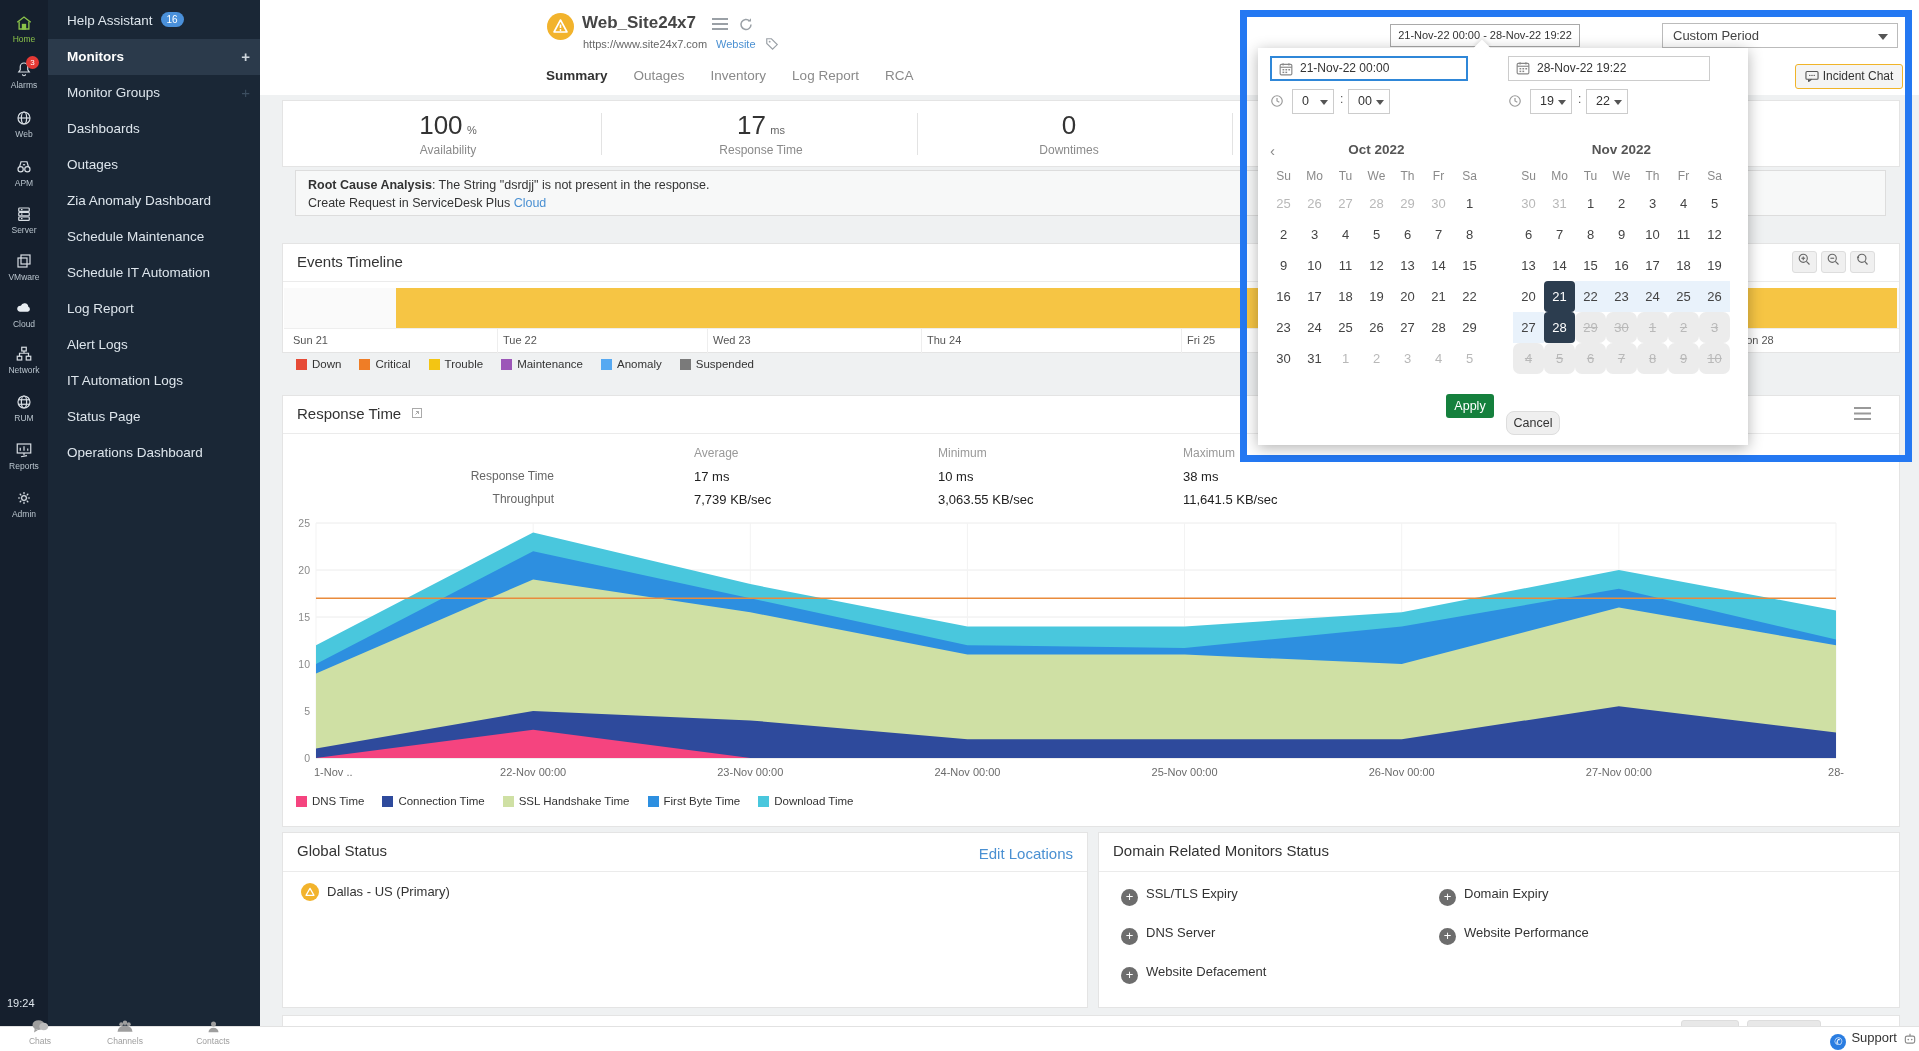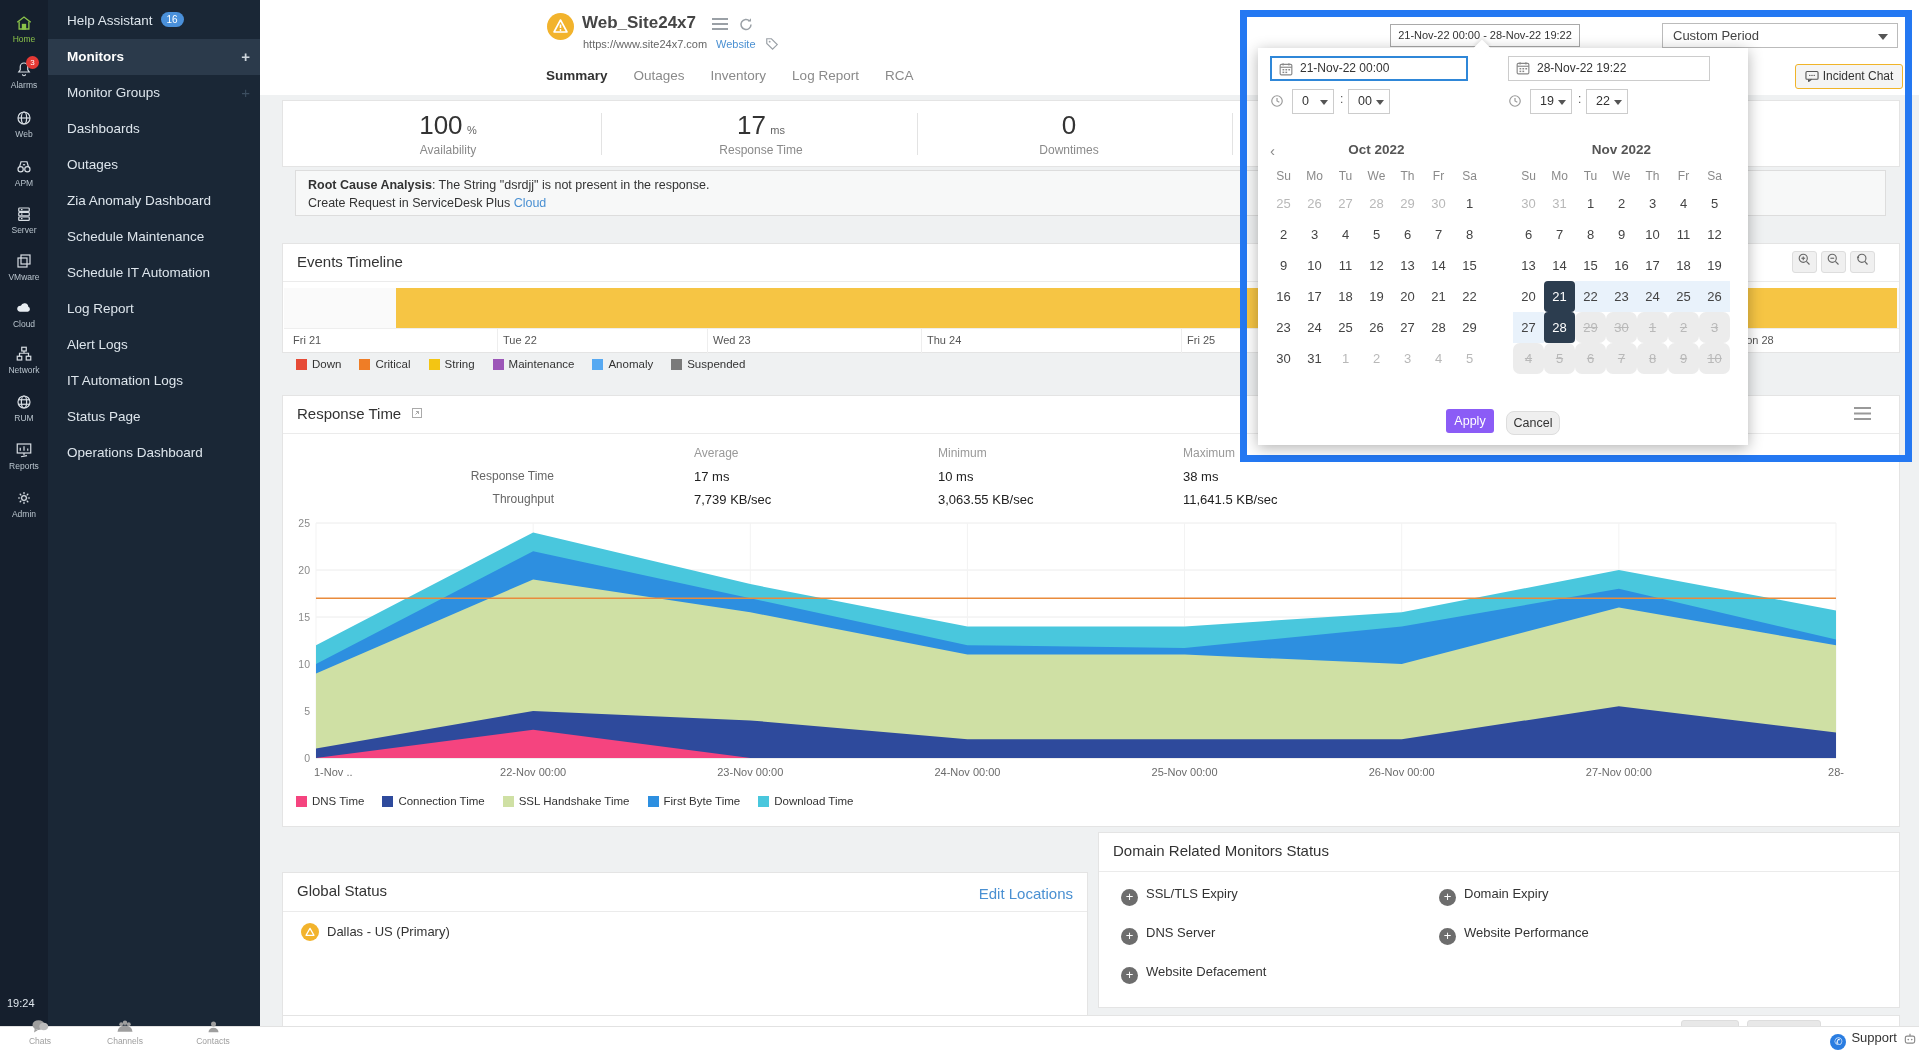--- a/index.html
+++ b/index.html
@@ -76,21 +76,21 @@
   
   #resp-card { left:282px; top:395px; width:1618px; height:432px; }
   #resp-divider { position:absolute; left:0; top:37px; width:100%; height:1px; background:#ebebeb; }
   .rt-head { position:absolute; top:50px; font-size:12px; color:#999; }
   .rt-rowlab { position:absolute; font-size:12px; color:#666; text-align:right; width:120px; }
   .rt-val { position:absolute; font-size:13px; color:#222; }
   #chart { position:absolute; left:8px; top:118px; }
   #chart-legend { left:296px; top:795px; }
 
   
-  #global-card { left:282px; top:832px; width:806px; height:176px;margin-top:40px; }
+  #global-card { left:282px; top:832px; width:806px; height:176px; }
   #edit-loc { position:absolute; right:14px; top:12px; font-size:15px; color:#4a90d2; cursor:pointer; }
   .gd-divider { position:absolute; left:0; top:38px; width:100%; height:1px; background:#ebebeb; }
   #dallas-row { position:absolute; left:18px; top:50px; height:24px; font-size:13px; color:#333; }
   #dallas-row .mini-warn { position:absolute; left:0; top:0; width:18px; height:18px; border-radius:50%;
                            background:#f2b32c; text-align:center; }
   #dallas-label { margin-left:26px; line-height:18px; }
   #domain-card { left:1098px; top:832px; width:802px; height:176px; }
   .dom-item { position:absolute; font-size:13px; color:#333; height:20px; line-height:18px; cursor:pointer; }
   .dom-plus { display:inline-block; width:17px; height:17px; border-radius:50%; background:#6d6d6d; color:#fff;
               text-align:center; line-height:16px; font-size:13px; margin-right:8px; vertical-align:-3px; }
@@ -143,21 +143,21 @@
   .cal { position:absolute; top:94px; width:217px; }
   .cal-title { text-align:center; font-size:13.5px; font-weight:bold; color:#555; height:22px; }
   #cal-prev { position:absolute; left:12px; top:94px; font-size:15px; color:#888; cursor:pointer; line-height:18px; }
   .cal-grid { display:grid; grid-template-columns:repeat(7,31px); }
   .cal-wd { height:24px; line-height:24px; text-align:center; font-size:12px; color:#8a8a8a; }
   .cal-d { height:31px; line-height:31px; text-align:center; font-size:13px; color:#444; cursor:pointer; }
   .cal-d.m { color:#b8b8b8; }
   .cal-d.s { background:#2c3d4f; color:#fff; border-radius:4px; }
   .cal-d.r { background:#e9f2fb; }
   .cal-d.d { background:#ececec; color:#b9b9b9; text-decoration:line-through; border-radius:7px; cursor:default; }
-  #dp-apply { position:absolute; left:188px; top:361px; width:48px; height:24px; background:#8b5cf6; color:#fff;
+  #dp-apply { position:absolute; left:188px; top:346px; width:48px; height:24px; background:#15803d; color:#fff;
               border:none; border-radius:3px; font-size:12.5px; cursor:pointer; }
   #dp-cancel { position:absolute; left:248px; top:363px; width:54px; height:24px; background:#efefef; color:#333;
                border:1px solid #ddd; border-radius:8px; font-size:12.5px; cursor:pointer; }
 </style>
 </head>
 <body>
 
 <div id="app">
 
   <div id="rail">
@@ -308,21 +308,21 @@
           <circle cx="11" cy="10" r="6.5" fill="none" stroke="#666" stroke-width="1.8"></circle>
           <line x1="15.5" y1="15" x2="20" y2="20" stroke="#666" stroke-width="1.8"></line>
           <path d="M5 6 l-2 3 4 1 Z" fill="#666"></path>
         </svg>
     </span>
     <div id="ev-divider"></div>
     <div id="ev-bar">
         <div id="ev-bar-seg"></div>
       </div>
     <div id="ev-dates">
-        <div class="ev-date" style="left: 9px;">Fri 21</div>
+        <div class="ev-date" style="left: 9px;">Sun 21</div>
         <div class="ev-sep" style="left: 213px;"></div>
         <div class="ev-date" style="left: 219px;">Tue 22</div>
         <div class="ev-sep" style="left: 423px;"></div>
         <div class="ev-date" style="left: 429px;">Wed 23</div>
         <div class="ev-sep" style="left: 637px;"></div>
         <div class="ev-date" style="left: 643px;">Thu 24</div>
         <div class="ev-sep" style="left: 897px;"></div>
         <div class="ev-date" style="left: 903px;">Fri 25</div>
         <div class="ev-sep" style="left: 1107px;"></div>
         <div class="ev-date" style="left: 1113px;">Sat 26</div>
@@ -336,21 +336,21 @@
       <span class="leg-item">
         <span class="leg-sq" style="background:#e64a36"></span>
         <span>Down</span>
       </span>
       <span class="leg-item">
         <span class="leg-sq" style="background:#ef7d26"></span>
         <span>Critical</span>
       </span>
       <span class="leg-item">
         <span class="leg-sq" style="background:#f3c513"></span>
-        <span>String</span>
+        <span>Trouble</span>
       </span>
       <span class="leg-item">
         <span class="leg-sq" style="background:#9c56b8"></span>
         <span>Maintenance</span>
       </span>
       <span class="leg-item">
         <span class="leg-sq" style="background:#56a9f2"></span>
         <span>Anomaly</span>
       </span>
       <span class="leg-item">

